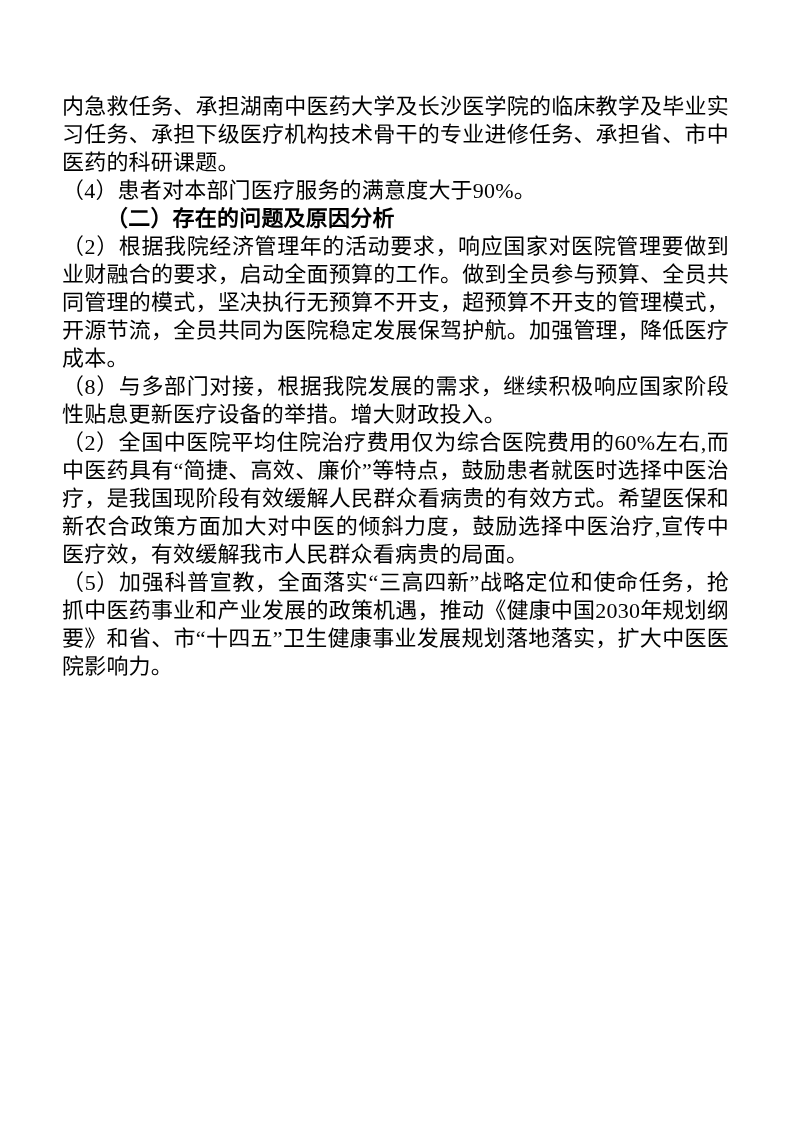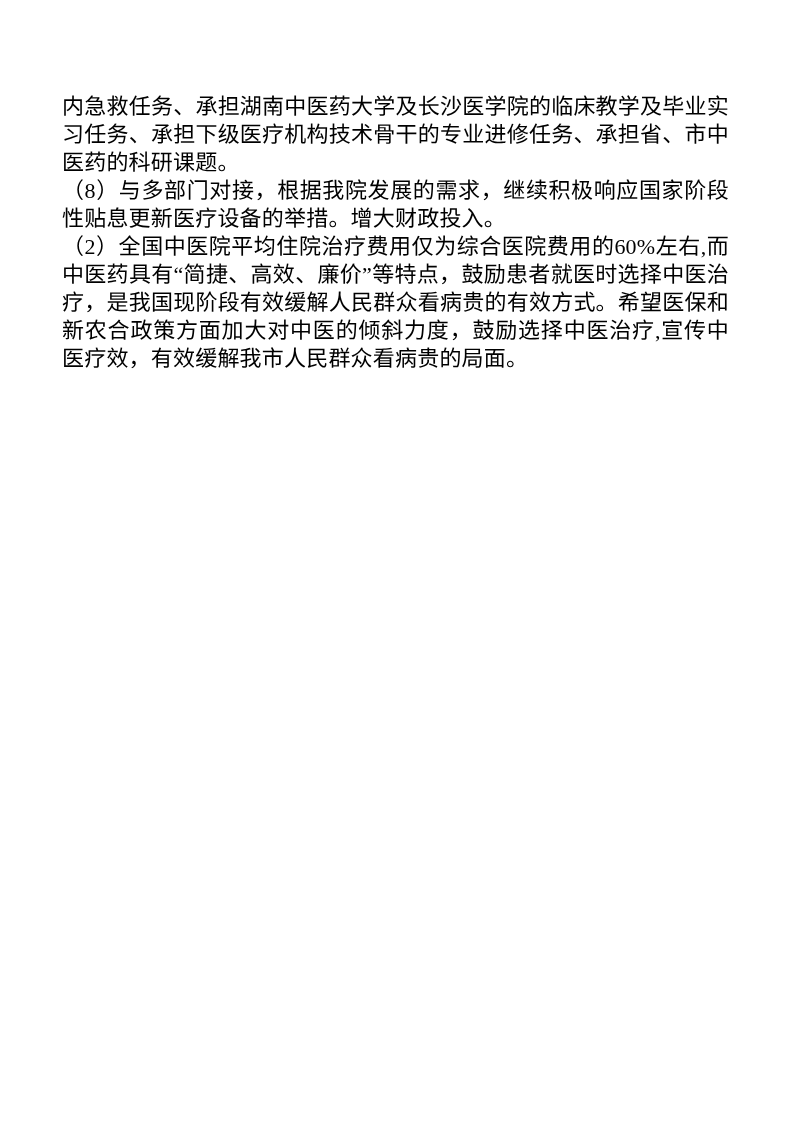--- a/index.html
+++ b/index.html
@@ -32,22 +32,26 @@
   .heading {
     font-weight: 700;
   }
 </style>
 </head>
 <body>
 
 <div class="page">
   <p class="para">内急救任务、承担湖南中医药大学及长沙医学院的临床教学及毕业实习任务、承担下级医疗机构技术骨干的专业进修任务、承担省、市中医药的科研课题。</p>
 
+  <p class="para">（4）患者对本部门医疗服务的满意度大于90%。</p>
+
+  <p class="para indent-2 heading">（二）存在的问题及原因分析</p>
 
 
 
-
+  <p class="para">（2）根据我院经济管理年的活动要求，响应国家对医院管理要做到业财融合的要求，启动全面预算的工作。做到全员参与预算、全员共同管理的模式，坚决执行无预算不开支，超预算不开支的管理模式，开源节流，全员共同为医院稳定发展保驾护航。加强管理，降低医疗成本。</p>
 
   <p class="para">（8）与多部门对接，根据我院发展的需求，继续积极响应国家阶段性贴息更新医疗设备的举措。增大财政投入。</p>
 
   <p class="para">（2）全国中医院平均住院治疗费用仅为综合医院费用的60%左右,而中医药具有“简捷、高效、廉价”等特点，鼓励患者就医时选择中医治疗，是我国现阶段有效缓解人民群众看病贵的有效方式。希望医保和新农合政策方面加大对中医的倾斜力度，鼓励选择中医治疗,宣传中医疗效，有效缓解我市人民群众看病贵的局面。</p>
 
+  <p class="para">（5）加强科普宣教，全面落实“三高四新”战略定位和使命任务，抢抓中医药事业和产业发展的政策机遇，推动《健康中国2030年规划纲要》和省、市“十四五”卫生健康事业发展规划落地落实，扩大中医医院影响力。</p>
 </div>
 
 </body></html>

